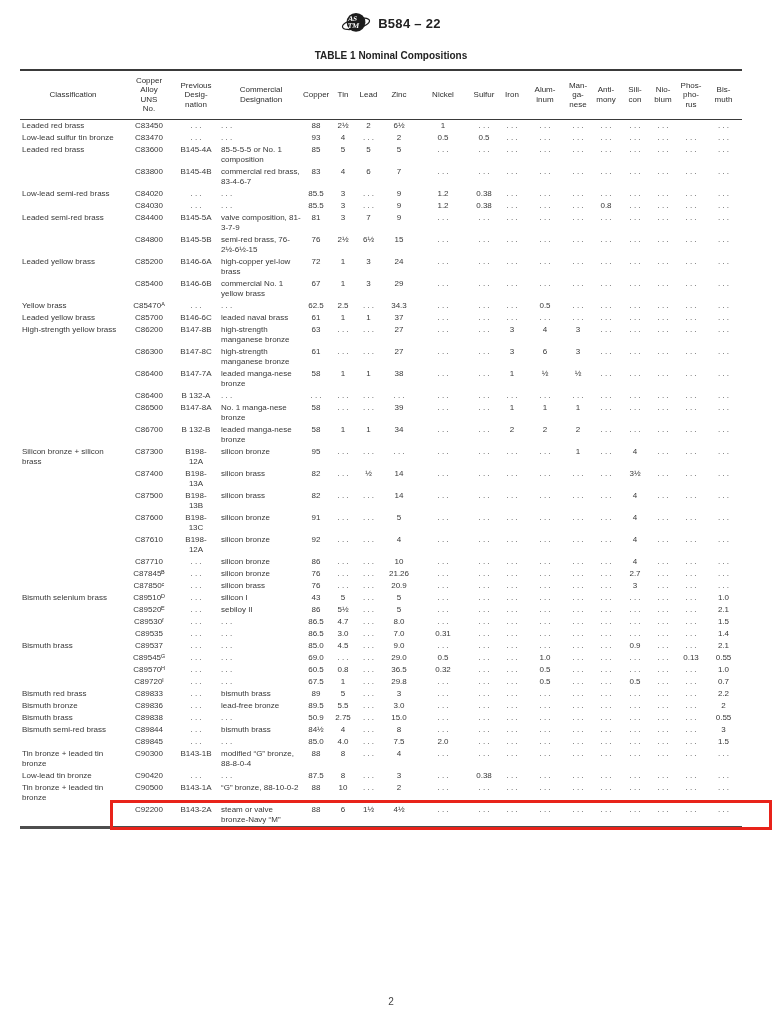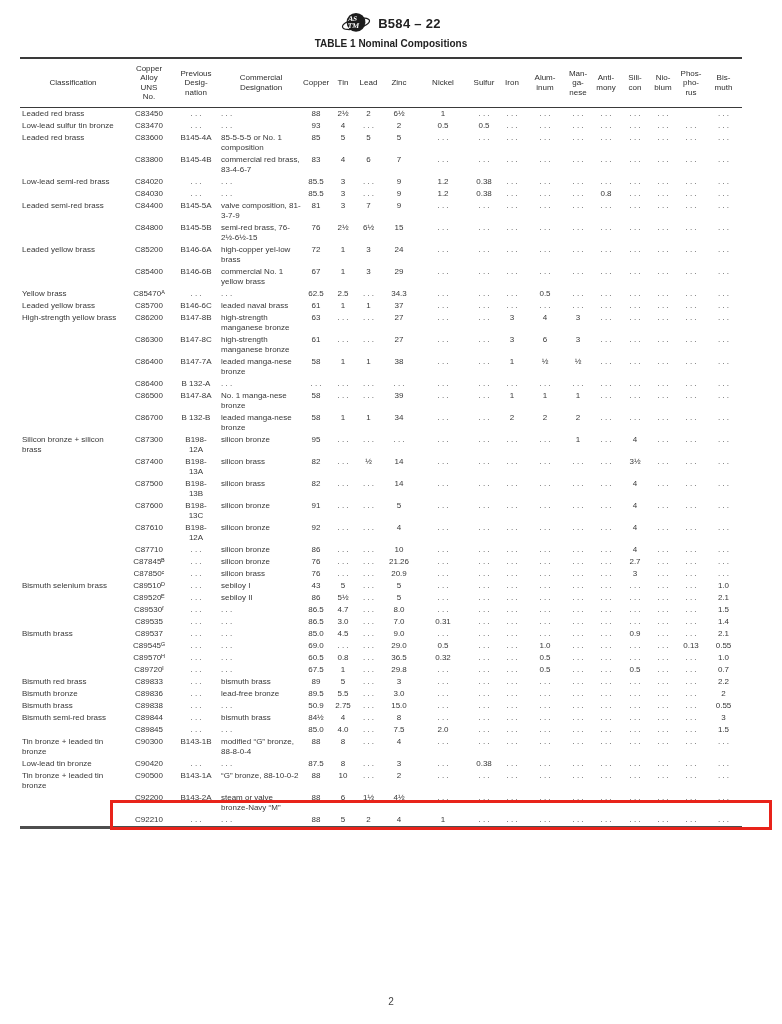--- a/index.html
+++ b/index.html
@@ -12,21 +12,21 @@
     overflow:hidden;
   }
   .doc-header{
     display:flex;justify-content:center;align-items:center;gap:7px;
     padding-top:9px;height:28px;
   }
   .doc-code{font-size:13px;font-weight:bold;color:#222;letter-spacing:.3px;}
   .logo{width:30px;height:26px;flex:0 0 auto;}
   .table-title{
     text-align:center;font-weight:bold;font-size:10px;color:#222;
-    margin-top:1px;
+    margin-top:13px;
   }
   table.comp{
     border-collapse:collapse;table-layout:fixed;
     width:722px;margin:8px 0 0 20px;
     border-top:2.5px solid #3a3a3a;
     border-bottom:3px solid #4e4e4e;
   }
   thead tr{border-bottom:1px solid #3a3a3a;}
   th{
     font-size:8px;font-weight:normal;color:#2e2e2e;
@@ -653,21 +653,21 @@
           <td class="c13">. . .</td>
           <td class="c14">3</td>
           <td class="c15">. . .</td>
           <td class="c16">. . .</td>
           <td class="c17">. . .</td>
         </tr>
         <tr>
           <td class="c0">Bismuth selenium brass</td>
           <td class="c1">C89510ᴰ</td>
           <td class="c2">. . .</td>
-          <td class="c3">sebiloy I</td>
+          <td class="c3">silicon I</td>
           <td class="c4">43</td>
           <td class="c5">5</td>
           <td class="c6">. . .</td>
           <td class="c7">5</td>
           <td class="c8">. . .</td>
           <td class="c9">. . .</td>
           <td class="c10">. . .</td>
           <td class="c11">. . .</td>
           <td class="c12">. . .</td>
           <td class="c13">. . .</td>
@@ -979,40 +979,20 @@
         <tr>
           <td class="c0"></td>
           <td class="c1">C92200</td>
           <td class="c2">B143-2A</td>
           <td class="c3">steam or valve bronze-Navy “M”</td>
           <td class="c4">88</td>
           <td class="c5">6</td>
           <td class="c6">1½</td>
           <td class="c7">4½</td>
           <td class="c8">. . .</td>
-          <td class="c9">. . .</td>
-          <td class="c10">. . .</td>
-          <td class="c11">. . .</td>
-          <td class="c12">. . .</td>
-          <td class="c13">. . .</td>
-          <td class="c14">. . .</td>
-          <td class="c15">. . .</td>
-          <td class="c16">. . .</td>
-          <td class="c17">. . .</td>
-        </tr>
-        <tr>
-          <td class="c0"></td>
-          <td class="c1">C92210</td>
-          <td class="c2">. . .</td>
-          <td class="c3">. . .</td>
-          <td class="c4">88</td>
-          <td class="c5">5</td>
-          <td class="c6">2</td>
-          <td class="c7">4</td>
-          <td class="c8">1</td>
           <td class="c9">. . .</td>
           <td class="c10">. . .</td>
           <td class="c11">. . .</td>
           <td class="c12">. . .</td>
           <td class="c13">. . .</td>
           <td class="c14">. . .</td>
           <td class="c15">. . .</td>
           <td class="c16">. . .</td>
           <td class="c17">. . .</td>
         </tr>

